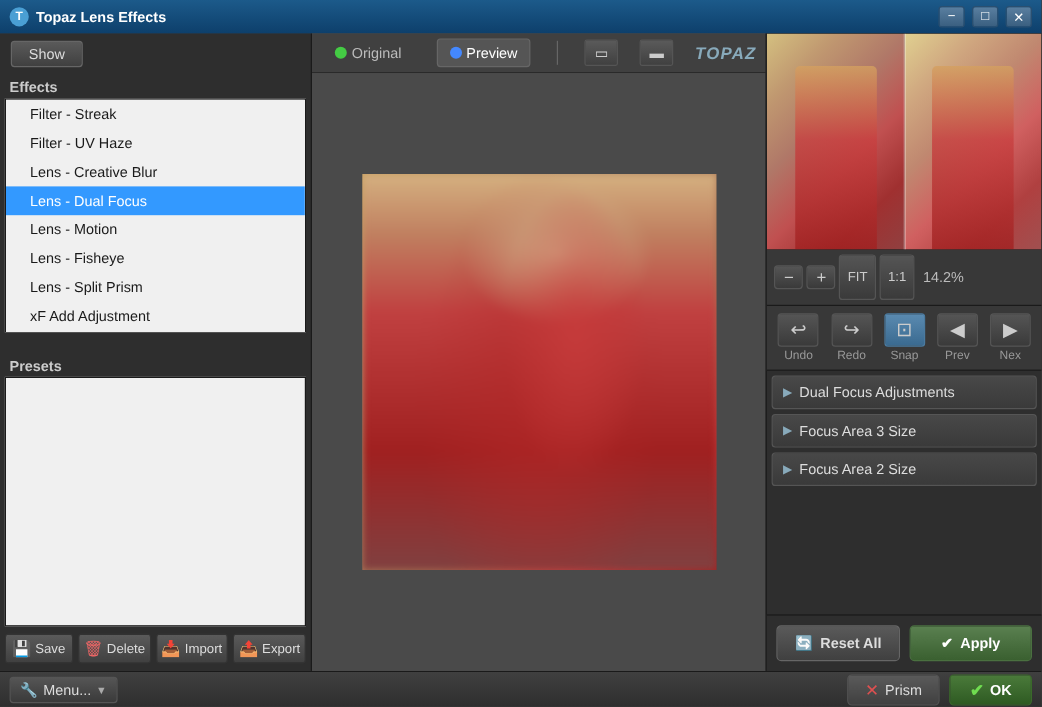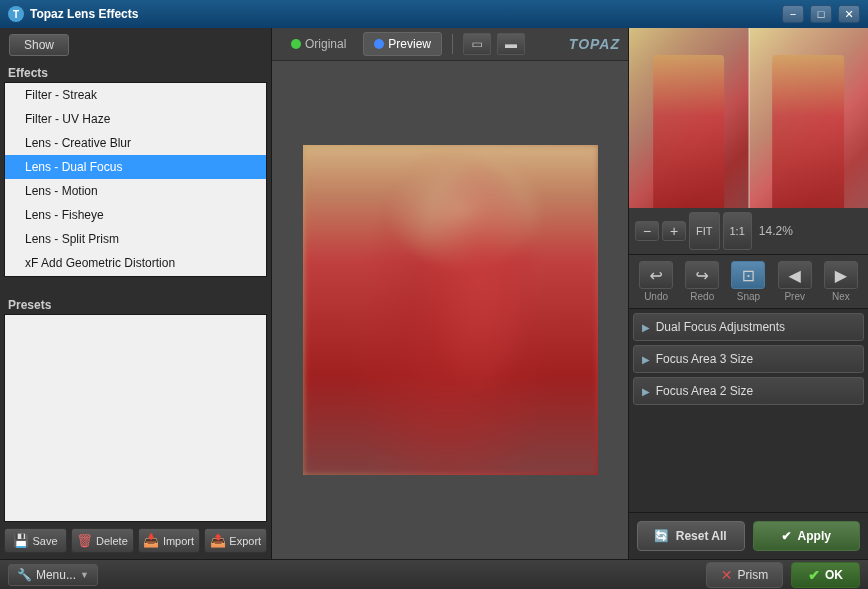--- a/index.html
+++ b/index.html
@@ -145,21 +145,21 @@
       background: #555;
       display: flex;
       flex-direction: column;
     }
 
     #view-tabs {
       display: flex;
       align-items: center;
       background: #404040;
       padding: 4px 8px;
-      gap: 6px;
+      gap: 18px;
       border-bottom: 1px solid #2a2a2a;
     }
     .view-tab {
       display: flex; align-items: center; gap: 4px;
       padding: 4px 10px;
       border-radius: 3px;
       cursor: pointer;
       color: #bbb;
       border: 1px solid transparent;
     }
@@ -466,20 +466,21 @@
     <div id="effects-list-container">
       <div id="effects-list">
 
       <div class="effect-item">Filter - Streak</div>
           <div class="effect-item">Filter - UV Haze</div>
           <div class="effect-item">Lens - Creative Blur</div>
           <div class="effect-item selected">Lens - Dual Focus</div>
           <div class="effect-item">Lens - Motion</div>
           <div class="effect-item">Lens - Fisheye</div>
           <div class="effect-item">Lens - Split Prism</div>
+          <div class="effect-item">xF Add Adjustment</div>
           <div class="effect-item">xF Add Geometric Distortion</div>
         </div>
     </div>
     <div id="presets-label" class="presets-label">Presets</div>
     <div id="presets-container"></div>
     <div id="left-bottom-btns">
       <button class="bottom-btn">
         <span class="btn-icon save-icon">💾</span>
         <span>Save</span>
       </button>

